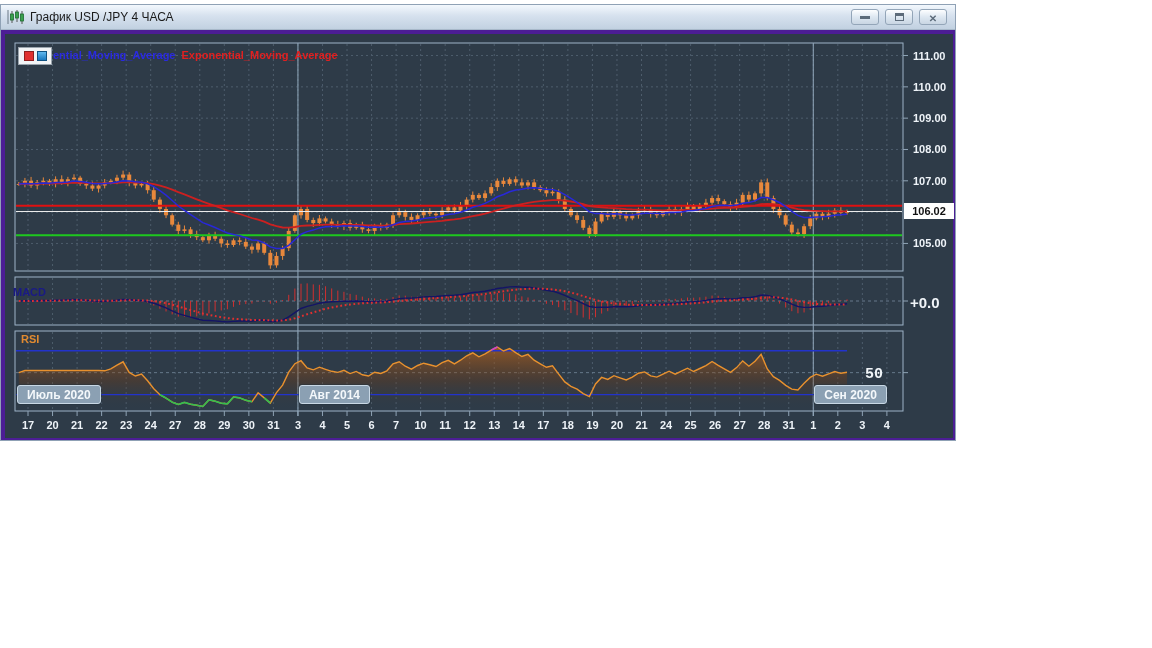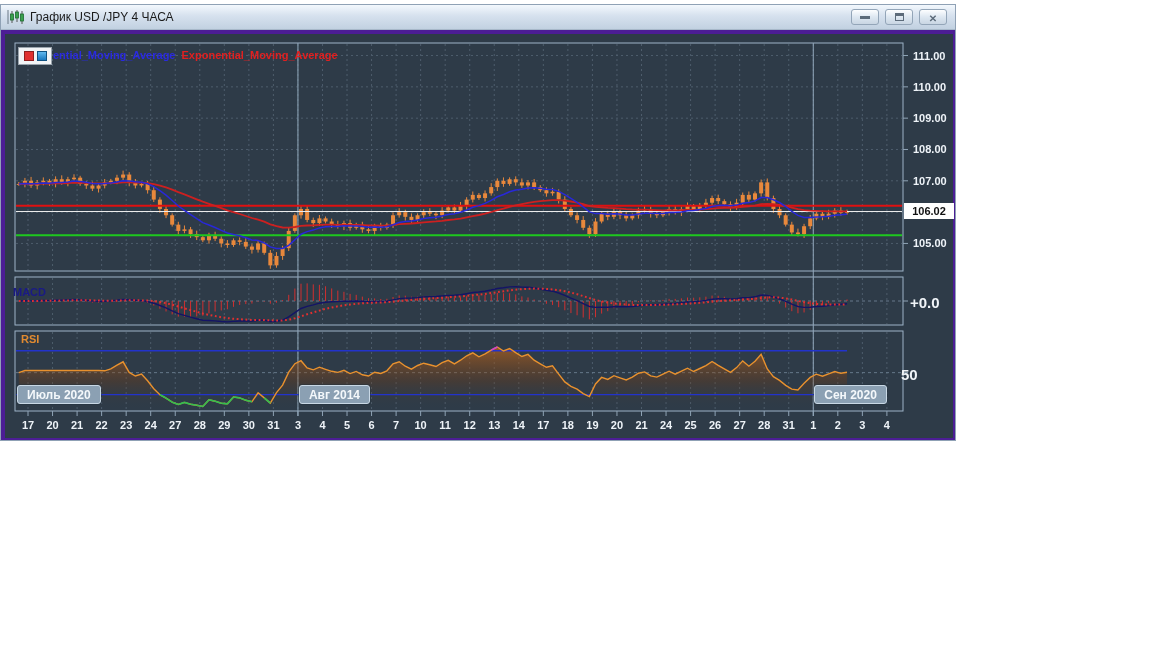--- a/index.html
+++ b/index.html
@@ -21,21 +21,21 @@
   .sq.red{background:#e03030;border:1px solid #8f1f1f;box-sizing:border-box;}
   .sq.blue{background:linear-gradient(#60b8ee,#1877bf);border:1px solid #0f5282;box-sizing:border-box;}
   .legend-texts{position:absolute;left:48px;top:15px;font-size:11px;font-weight:bold;white-space:nowrap;z-index:4;}
   .legend-fast{color:#2a2ae0;text-align:right;}
   .legend-slow{color:#e02020;margin-left:3px;margin-top:32px;}
   .panel-label{position:absolute;font-size:11px;font-weight:bold;z-index:4;}
   .macd-label{left:8px;top:244px;color:#1a1a86;margin-top:8px;}
   .rsi-label{left:16px;top:299px;color:#e08a30;}
   .axis-label{position:absolute;color:#f0f4f8;font-size:15px;font-weight:bold;z-index:4;}
   .macd-axis{left:905px;top:260px;}
-  .rsi-axis{left:896px;top:332px;}
+  .rsi-axis{left:860px;top:332px;font-family:Liberation Mono, monospace;}
   .price-tag{position:absolute;left:899px;top:170px;width:50px;height:16px;background:#ffffff;color:#111;font-size:11px;font-weight:bold;display:flex;align-items:center;justify-content:center;z-index:6;}
   .month-label{position:absolute;top:351px;height:19px;background:#8ba0b3;border:1px solid #c9d8e5;border-radius:3px;color:#f4f8fb;font-size:12px;font-weight:bold;display:flex;align-items:center;padding:3px 9px;box-sizing:border-box;z-index:6;box-shadow:0 0 0 1px rgba(30,45,60,.35);}
 </style>
 </head>
 <body>
 
 <div class="window">
   <div class="titlebar">
     <span class="title-icon">
       <svg width="17" height="16" viewBox="0 0 17 16">

